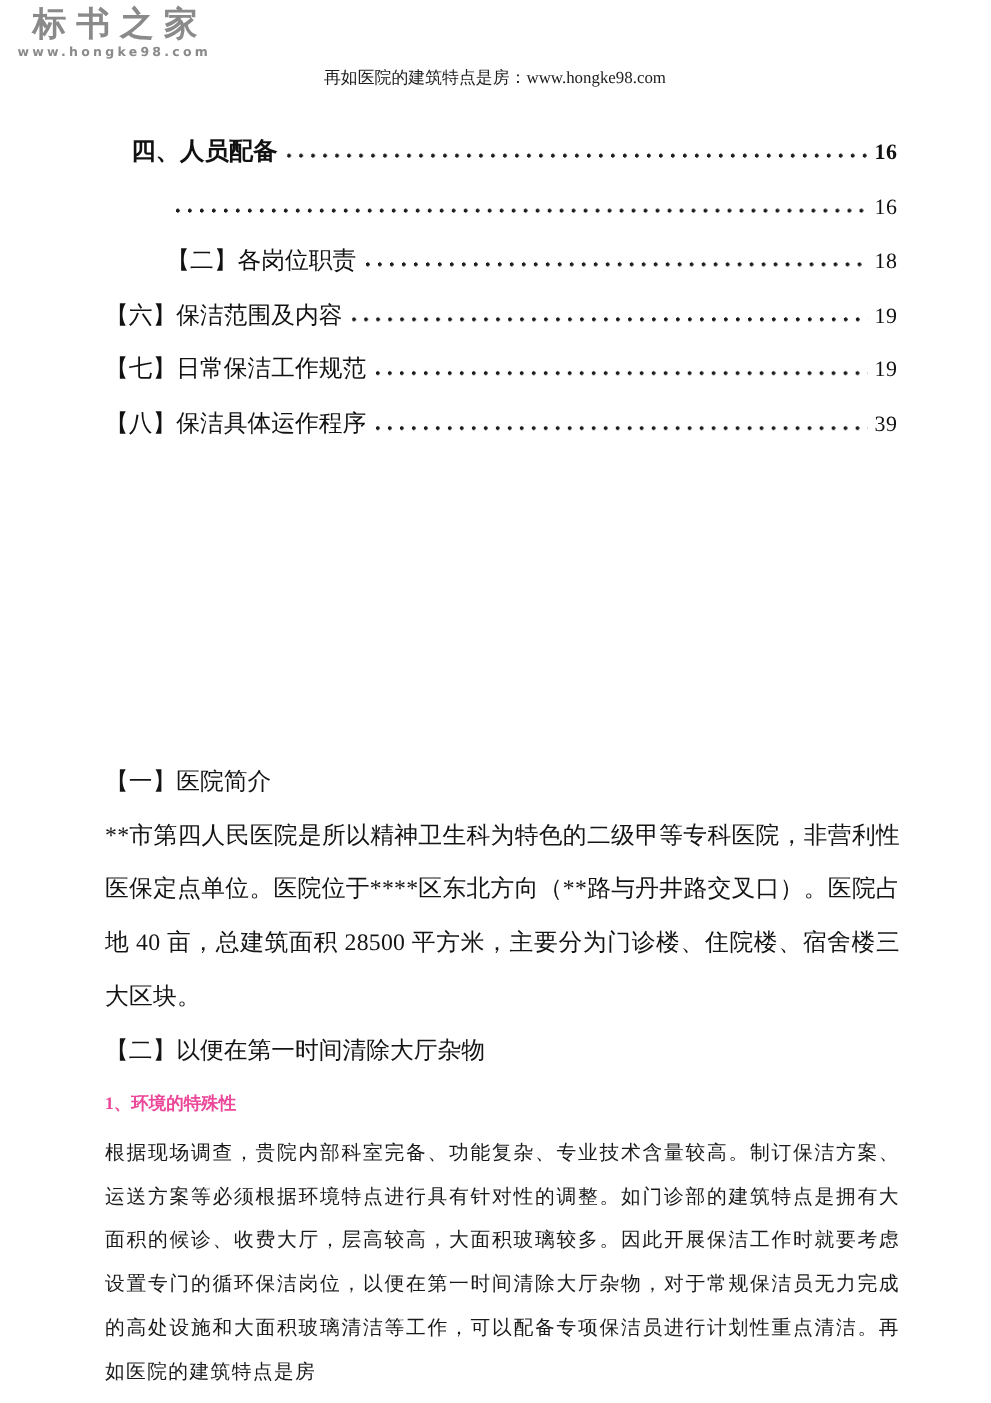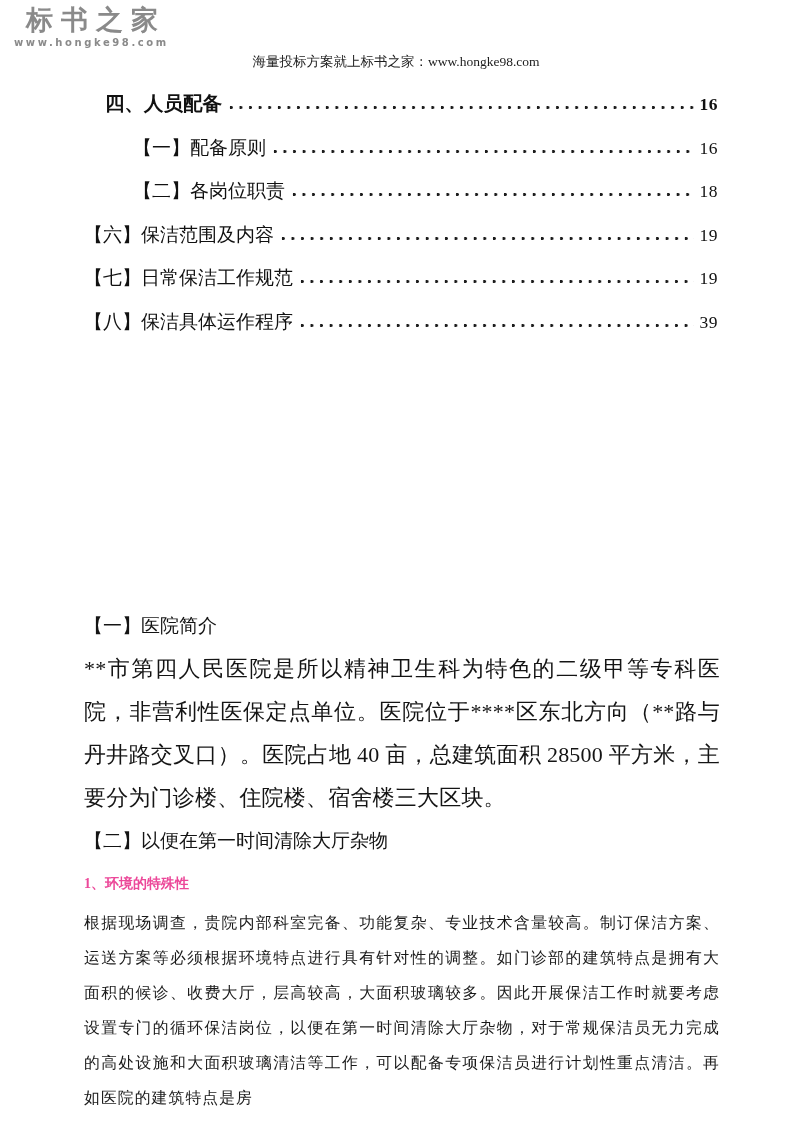--- a/index.html
+++ b/index.html
@@ -36,21 +36,21 @@
   
   .tagline {
     position: absolute; left: 0; right: 0; top: 53px;
     text-align: center;
     font-size: 13.5px;
     color: #1c1c1c;
   }
 
   
   .toc {
-    position: absolute; left: 84px; top: 82px; width: 634px;
+    position: absolute; left: 84px; top: 100px; width: 634px;
   }
   .toc-row {
     display: flex; align-items: baseline;
     height: 43.5px; line-height: 43.5px;
     font-size: 19px; color: #111111;
   }
   .toc-row.chapter { font-weight: bold; padding-left: 21px; font-size: 19.5px; }
   .toc-row.sub     { padding-left: 49px; }
   .toc-label { white-space: nowrap; }
   .dot-leader {
@@ -67,21 +67,21 @@
   
   .content {
     position: absolute; left: 84px; top: 604px; width: 636px;
   }
   .content p { margin: 0; }
   .sec-head {
     font-size: 19px; line-height: 43px; color: #141414;
     white-space: nowrap;
   }
   .para {
-    font-size: 22px; line-height: 43px;
+    font-size: 19px; line-height: 43px;
     text-align: justify; text-justify: inter-ideograph;
     color: #141414;
     letter-spacing: 0.2px;
   }
   .sub-head {
     font-size: 14px; line-height: 43px; font-weight: bold;
     color: #ec4899; white-space: nowrap;
   }
   .small-para {
     font-size: 15.8px; line-height: 35px;
@@ -93,32 +93,31 @@
 </head>
 <body>
 
 <div class="page">
 
   <div class="logo">
     <div class="logo-title">标书之家</div>
     <div class="logo-url">www.hongke98.com</div>
   </div>
 
-  <div class="tagline">海量投标方案就上标书之家：www.hongke98.com</div>
+  <div class="tagline">再如医院的建筑特点是房：www.hongke98.com</div>
 
   <div class="toc">
 
     <div class="toc-row chapter">
       <span class="toc-label">四、人员配备</span>
       <span class="dot-leader"></span>
       <span class="toc-page">16</span>
     </div>
 
     <div class="toc-row sub">
-      <span class="toc-label">【一】配备原则</span>
       <span class="dot-leader"></span>
       <span class="toc-page">16</span>
     </div>
 
     <div class="toc-row sub">
       <span class="toc-label">【二】各岗位职责</span>
       <span class="dot-leader"></span>
       <span class="toc-page">18</span>
     </div>
 

